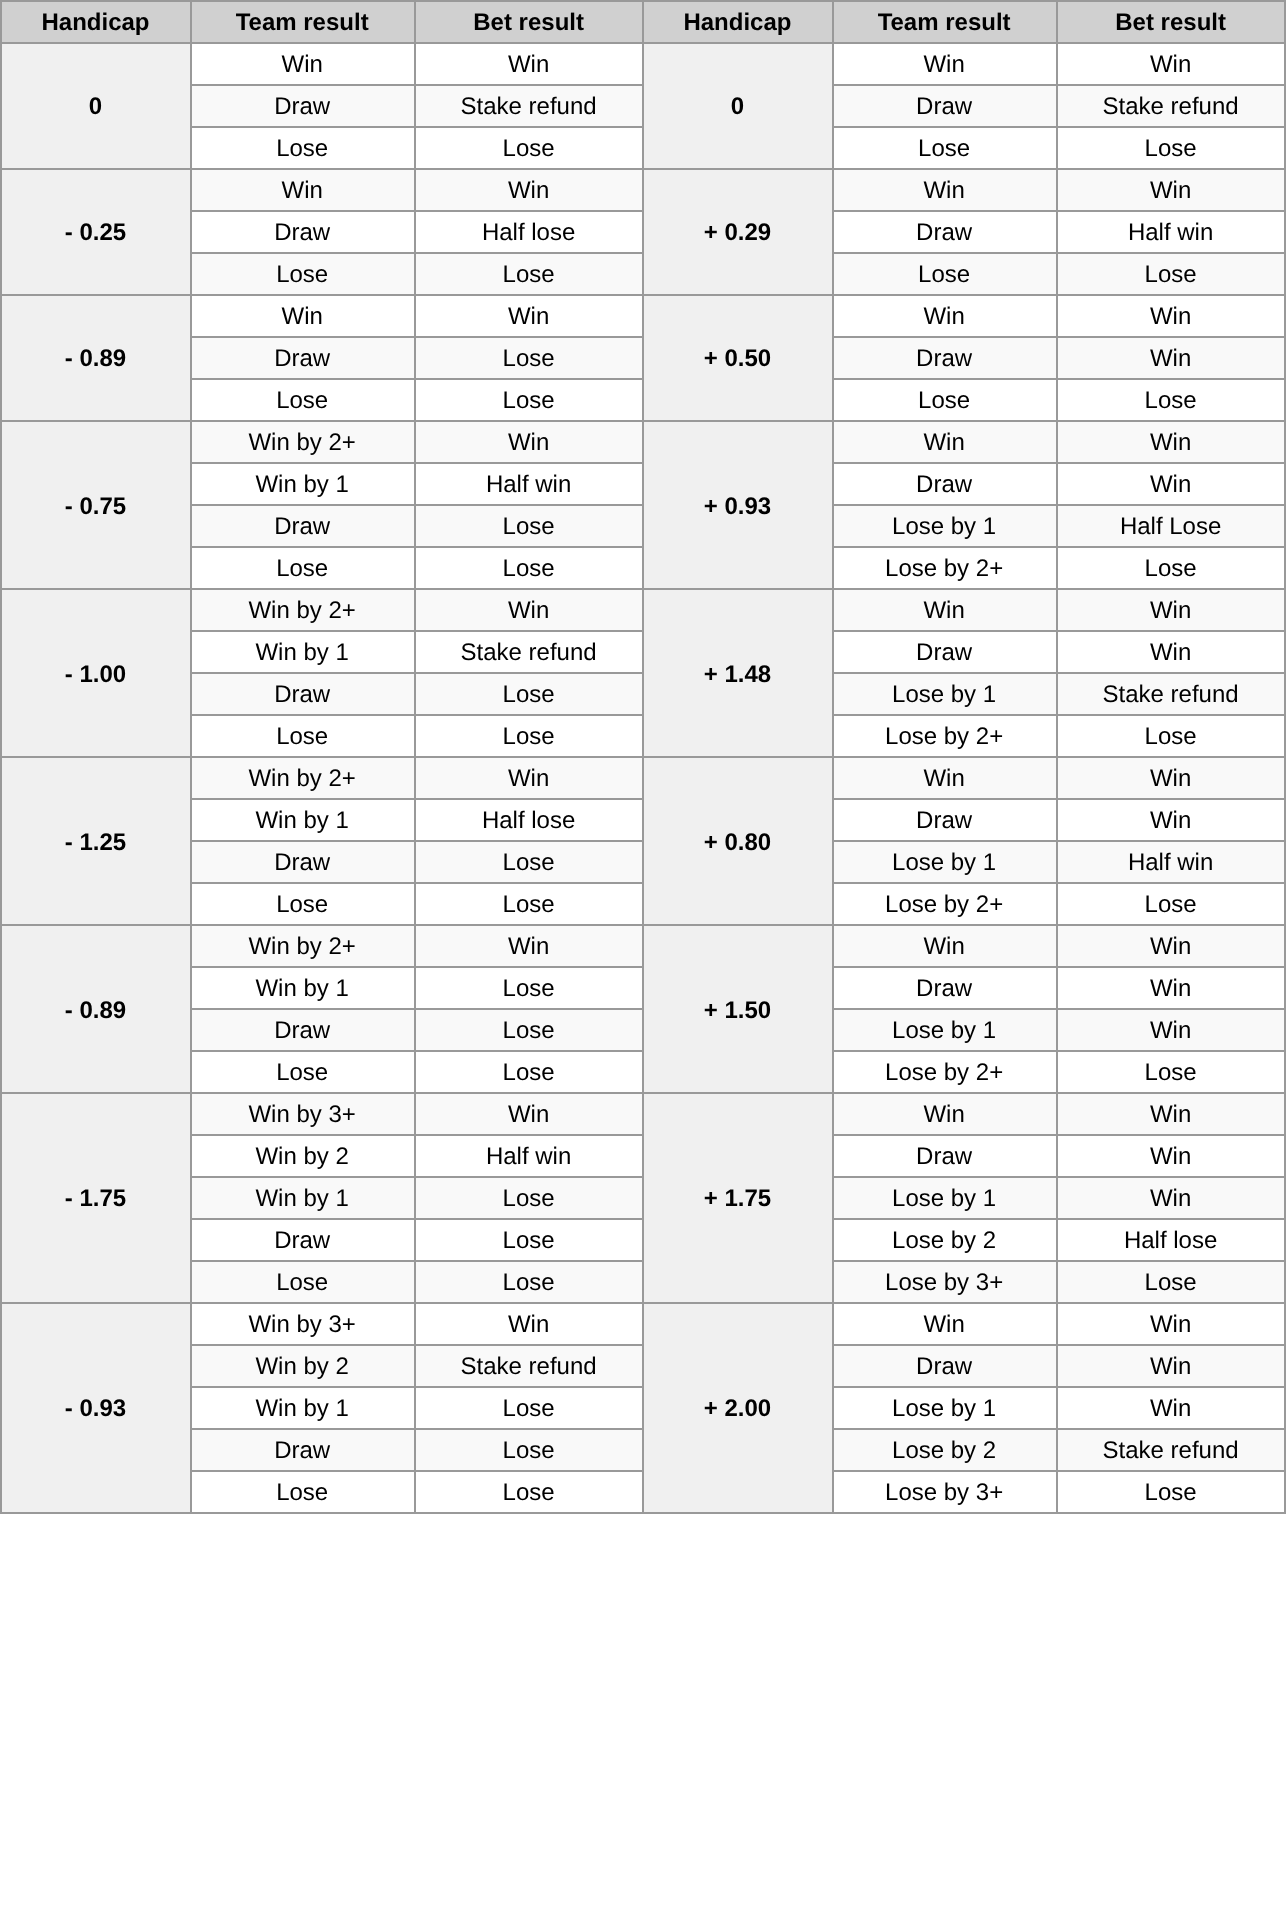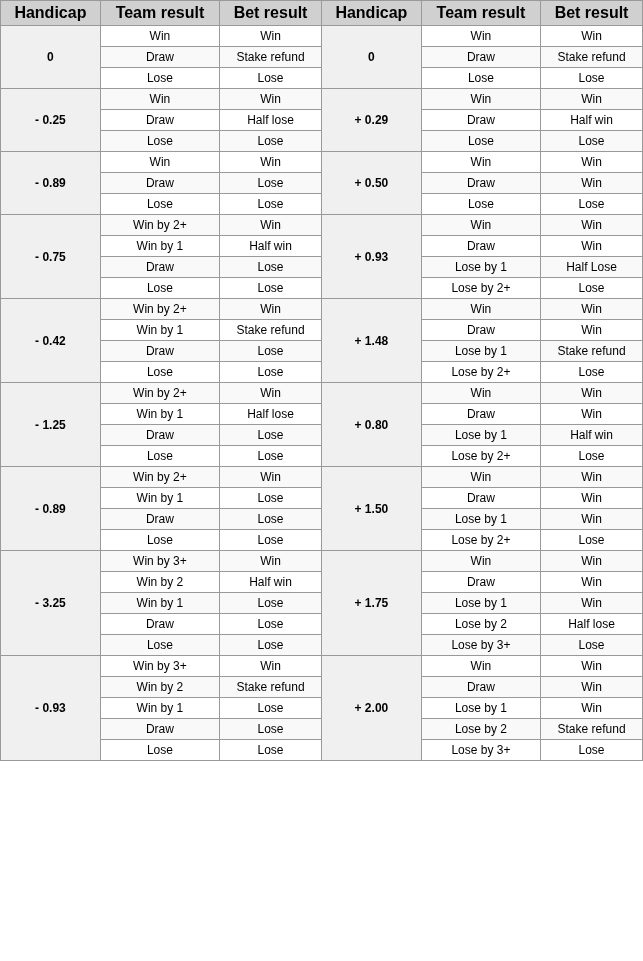--- a/index.html
+++ b/index.html
@@ -1,19 +1,19 @@
 <!DOCTYPE html>
 <html><head>
   <meta charset="utf-8">
   <style>
     * { margin: 0; padding: 0; box-sizing: border-box; }
     body { font-family: Arial, sans-serif; font-size: 12px; background: #fff; }
     table { border-collapse: collapse; width: 643px; }
     th, td { border: 1px solid #999; padding: 3px 6px; text-align: center; vertical-align: middle; }
-    th { background: #d0d0d0; font-weight: bold; font-size: 16px; }
+    th { background: #d0d0d0; font-weight: bold; font-size: 12px; }
     td { font-size: 12px; }
     .handicap-cell { font-weight: bold; background: #f0f0f0; }
     tr:nth-child(even) td:not(.handicap-cell) { background: #f9f9f9; }
   </style>
 </head>
 <body>
 
 <table>
   <thead>
     <tr>
@@ -106,21 +106,21 @@
         <td>Lose by 1</td>
         <td>Half Lose</td>
       </tr>
       <tr>
         <td>Lose</td>
         <td>Lose</td>
         <td>Lose by 2+</td>
         <td>Lose</td>
       </tr>
       <tr>
-        <td rowspan="4" class="handicap-cell">- 0.42</td>
+        <td rowspan="4" class="handicap-cell">- 1.00</td>
         <td>Win by 2+</td>
         <td>Win</td>
         <td rowspan="4" class="handicap-cell">+ 1.48</td>
         <td>Win</td>
         <td>Win</td>
       </tr>
       <tr>
         <td>Win by 1</td>
         <td>Stake refund</td>
         <td>Draw</td>
@@ -184,21 +184,21 @@
         <td>Lose by 1</td>
         <td>Win</td>
       </tr>
       <tr>
         <td>Lose</td>
         <td>Lose</td>
         <td>Lose by 2+</td>
         <td>Lose</td>
       </tr>
       <tr>
-        <td rowspan="5" class="handicap-cell">- 3.25</td>
+        <td rowspan="5" class="handicap-cell">- 1.75</td>
         <td>Win by 3+</td>
         <td>Win</td>
         <td rowspan="5" class="handicap-cell">+ 1.75</td>
         <td>Win</td>
         <td>Win</td>
       </tr>
       <tr>
         <td>Win by 2</td>
         <td>Half win</td>
         <td>Draw</td>

